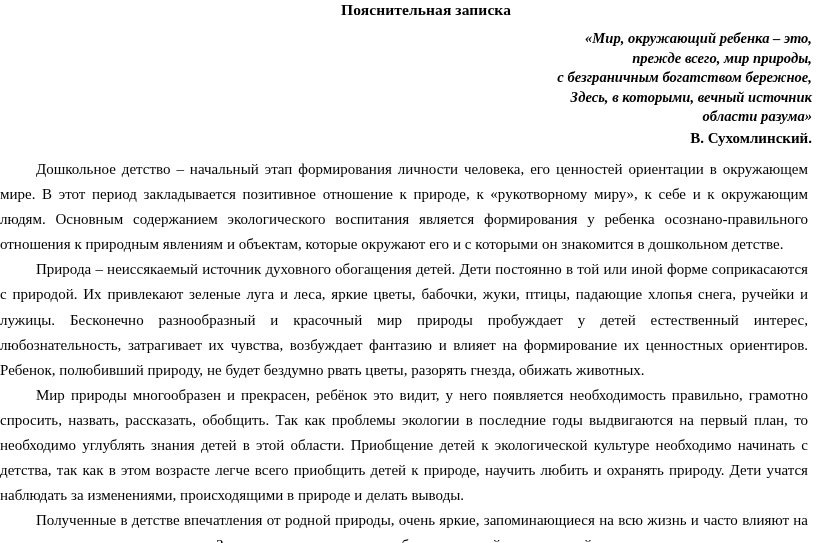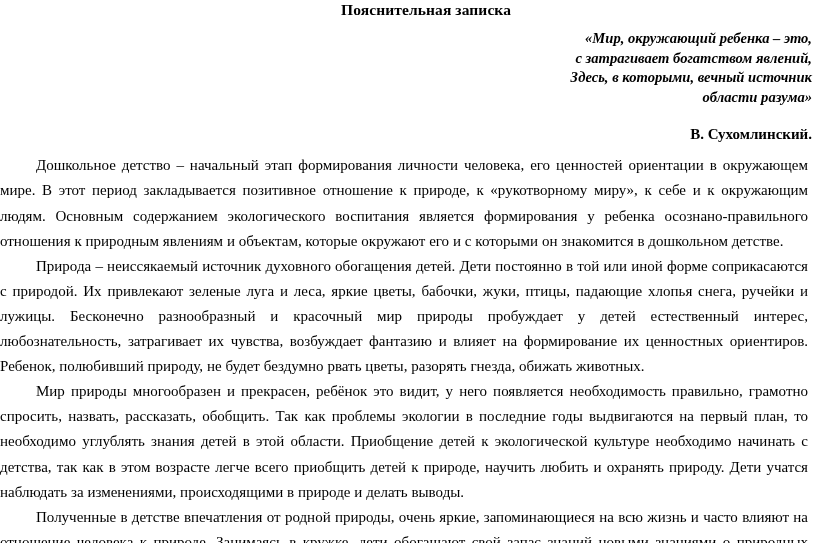--- a/index.html
+++ b/index.html
@@ -42,21 +42,21 @@
     font-size: 14.6px;
     line-height: 19.6px;
     white-space: pre;
     display: block;
   }
   .epigraph-author {
     display: block;
     font-style: normal;
     font-size: 15px;
     line-height: 21px;
-    margin-top: 17px;
+    margin-top: 1px;
     white-space: pre;
   }
   .body-block {
     margin-top: 8px;
   }
   p.para {
     margin: 0 0 0 0;
     font-size: 15px;
     line-height: 25.1px;
     text-align: justify;
@@ -71,21 +71,22 @@
 </style>
 </head>
 <body>
 
 <div class="page">
 
   <h1 class="doc-title">Пояснительная записка</h1>
 
   <div class="epigraph">
     <span class="epigraph-line">«Мир, окружающий ребенка – это,</span>
-    <span class="epigraph-line">с затрагивает богатством явлений,</span>
+    <span class="epigraph-line">прежде всего, мир природы,</span>
+    <span class="epigraph-line">с безграничным богатством бережное,</span>
     <span class="epigraph-line">Здесь, в которыми, вечный источник</span>
     <span class="epigraph-line">области разума»</span>
     <span class="epigraph-author">В. Сухомлинский.</span>
   </div>
 
   <div class="body-block">
     <p class="para">Дошкольное детство – начальный этап формирования личности человека, его ценностей ориентации в окружающем мире. В этот период закладывается позитивное отношение к природе, к  «рукотворному миру»,  к себе и к окружающим людям. Основным содержанием экологического воспитания является формирования у ребенка осознано-правильного отношения к природным явлениям и объектам, которые окружают его и с которыми он знакомится в дошкольном детстве.</p>
     <p class="para">Природа – неиссякаемый источник духовного обогащения детей. Дети  постоянно в той или иной форме соприкасаются с природой. Их привлекают зеленые луга и леса, яркие цветы, бабочки, жуки, птицы, падающие хлопья снега, ручейки и лужицы. Бесконечно разнообразный и красочный мир природы пробуждает у детей естественный интерес, любознательность, затрагивает их чувства, возбуждает фантазию и влияет на формирование их ценностных ориентиров. Ребенок, полюбивший природу, не будет бездумно рвать цветы, разорять гнезда, обижать животных.</p>
     <p class="para">Мир природы многообразен и прекрасен, ребёнок это видит, у него появляется необходимость правильно, грамотно спросить, назвать, рассказать, обобщить.  Так как проблемы экологии в последние годы выдвигаются на первый план, то необходимо углублять знания детей в этой области. Приобщение детей к экологической культуре необходимо начинать с детства, так как в этом возрасте легче всего приобщить детей к природе, научить любить и охранять природу. Дети учатся наблюдать за изменениями, происходящими в природе и делать выводы.</p>
     <p class="para">Полученные в детстве впечатления от родной природы, очень яркие, запоминающиеся на всю жизнь и часто влияют на отношение человека к природе. Занимаясь в кружке, дети обогащают свой запас знаний новыми знаниями о природных  явлениях. Это воспитывает у них любознательность, бережное отношение к природе, желание знать больше.</p>

